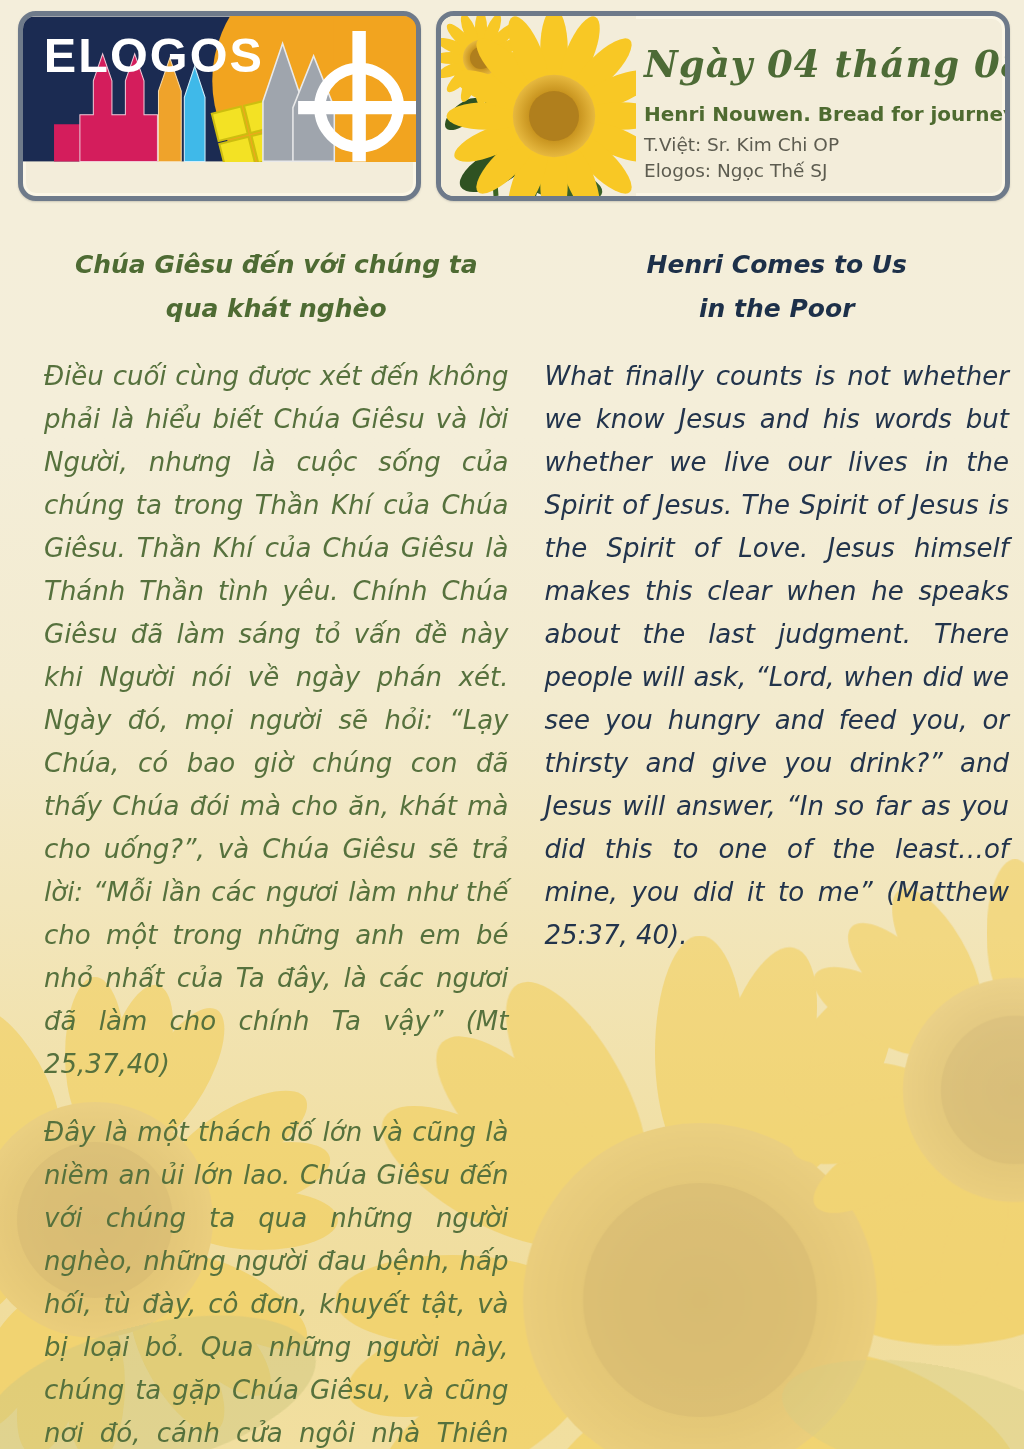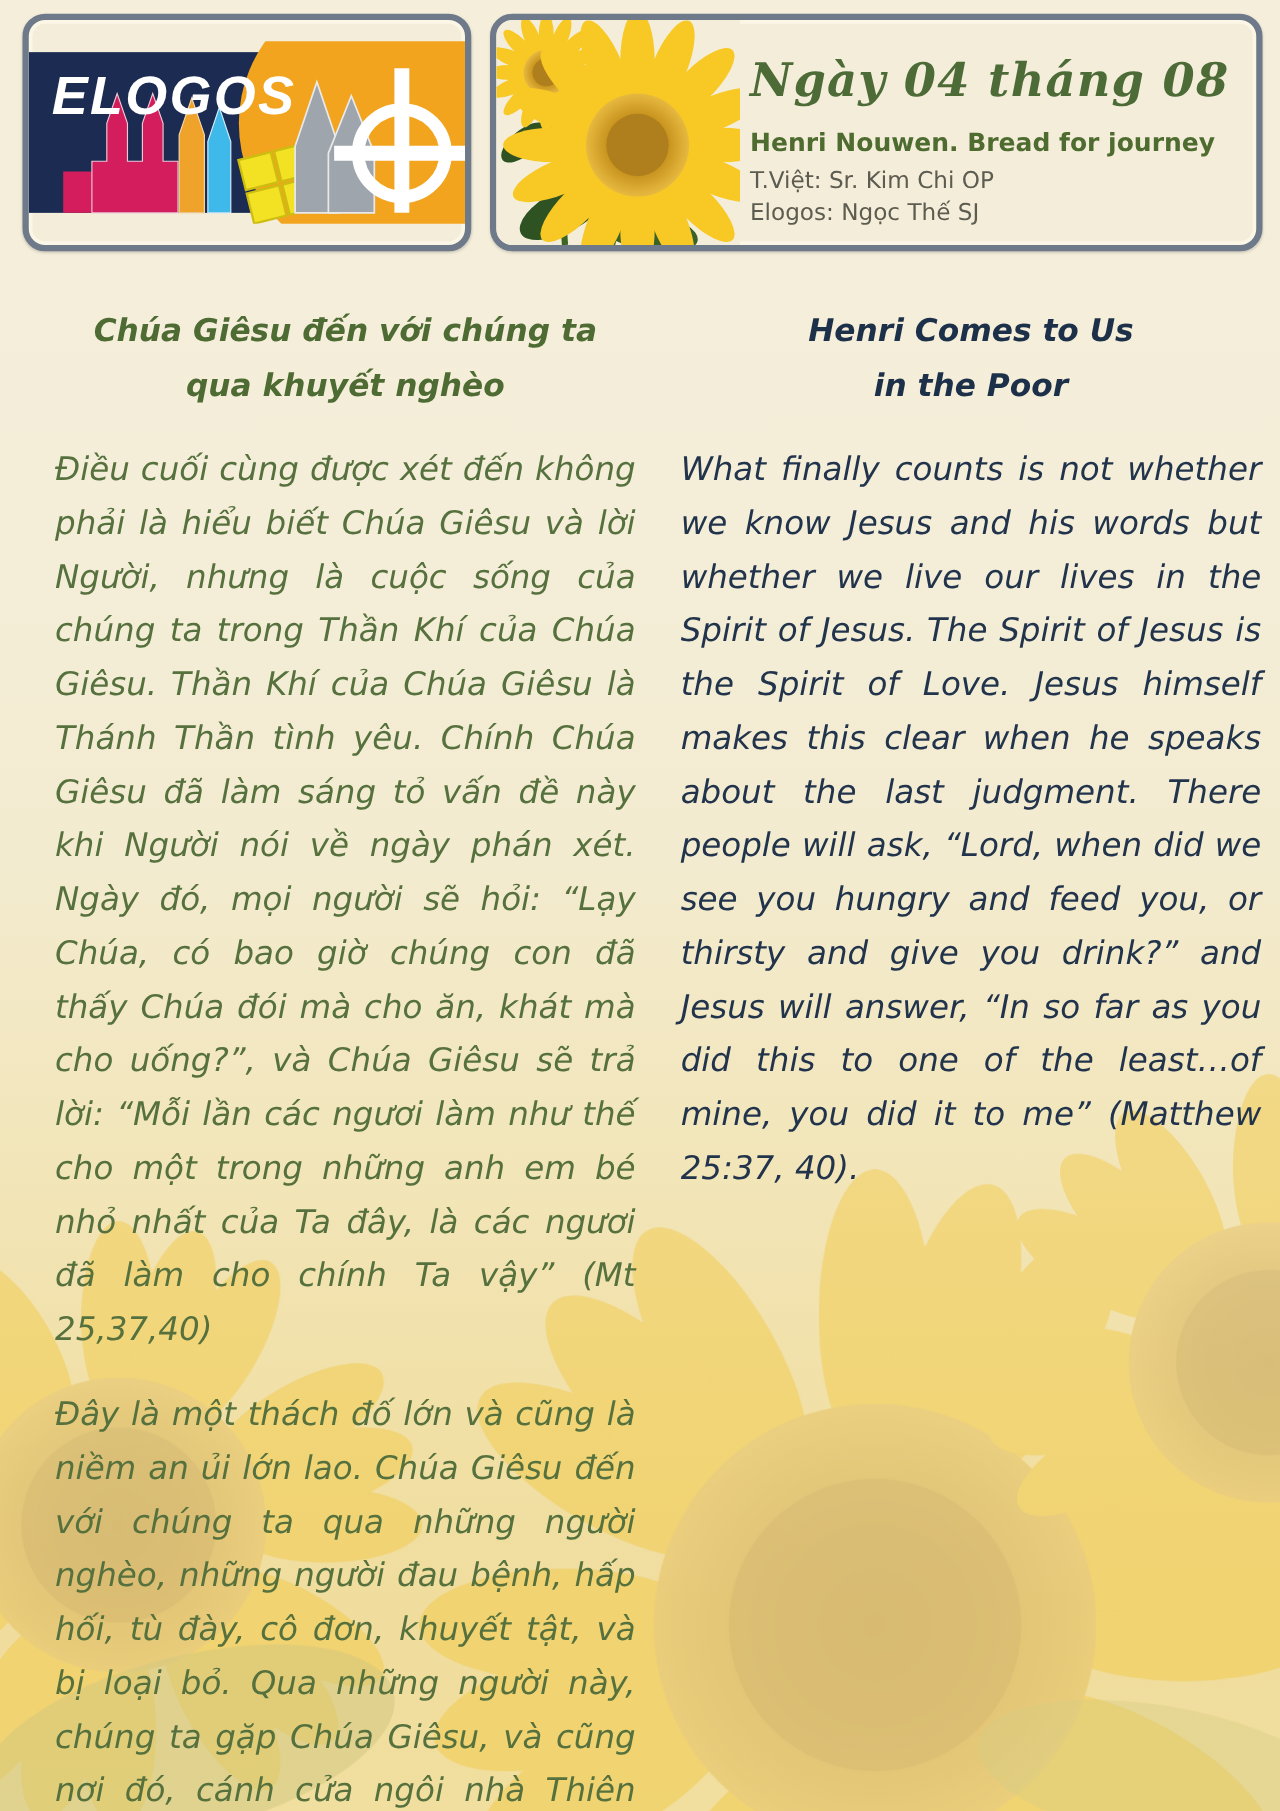--- a/index.html
+++ b/index.html
@@ -37,22 +37,22 @@
     padding: 11px 14px 0 18px;
   }
   .frame-box {
     border: 5px solid #6e7a8a;
     border-radius: 18px;
     box-shadow: inset 0 0 0 3px #fbf6e6, 0 1px 2px rgba(90,90,90,.25);
     background: #f3edda;
     overflow: hidden;
   }
   .logo-box {
-    width: 359px; height: 190px;
-    display: flex; align-items: center; justify-content: center; font-style: italic;
+    width: 403px; height: 190px;
+    display: flex; align-items: flex-start; justify-content: center;
   }
   .logo-box svg { display: block; }
 
   .info-box {
     flex: 1; height: 190px;
     display: flex; align-items: stretch;
   }
   .info-photo { width: 195px; height: 100%; flex: 0 0 auto; }
   .info-photo svg { display: block; width: 100%; height: 100%; }
   .info-text { padding: 26px 10px 0 8px; }
@@ -253,21 +253,21 @@
         <div class="info-line">T.Việt: Sr. Kim Chi OP</div>
         <div class="info-line">Elogos: Ngọc Thế SJ</div>
       </div>
     </div>
   </div>
 
   <div class="main">
 
     <div class="col-title green-title cell-l row-title">
       <div>Chúa Giêsu đến với chúng ta</div>
-      <div>qua khuyết nghèo</div>
+      <div>qua khát nghèo</div>
     </div>
 
     <div class="col-title navy-title cell-r row-title">
       <div>Henri Comes to Us</div>
       <div>in the Poor</div>
     </div>
 
     <p class="body-par green-text cell-l row-p1">Điều cuối cùng được xét đến không phải là hiểu biết Chúa Giêsu và lời Người, nhưng là cuộc sống của chúng ta trong Thần Khí của Chúa Giêsu. Thần Khí của Chúa Giêsu là Thánh Thần tình yêu.  Chính Chúa Giêsu đã làm sáng tỏ vấn đề này khi Người nói về ngày phán xét.  Ngày đó, mọi người sẽ hỏi: “Lạy Chúa, có bao giờ chúng con đã thấy Chúa đói mà cho ăn, khát mà cho uống?”, và Chúa Giêsu sẽ trả lời: “Mỗi lần các ngươi làm như thế cho một trong những anh em bé nhỏ nhất của Ta đây, là các ngươi đã làm cho chính Ta vậy” (Mt 25,37,40)</p>
 
     <p class="body-par navy-text cell-r row-p1">What finally counts is not whether we know Jesus and his words but whether we live our lives in the Spirit of Jesus. The Spirit of Jesus is the Spirit of Love. Jesus himself makes this clear when he speaks about the last judgment. There people will ask, “Lord, when did we see you hungry and feed you, or thirsty and give you drink?” and Jesus will answer, “In so far as you did this to one of the least…of mine, you did it to me” (Matthew 25:37, 40).</p>

